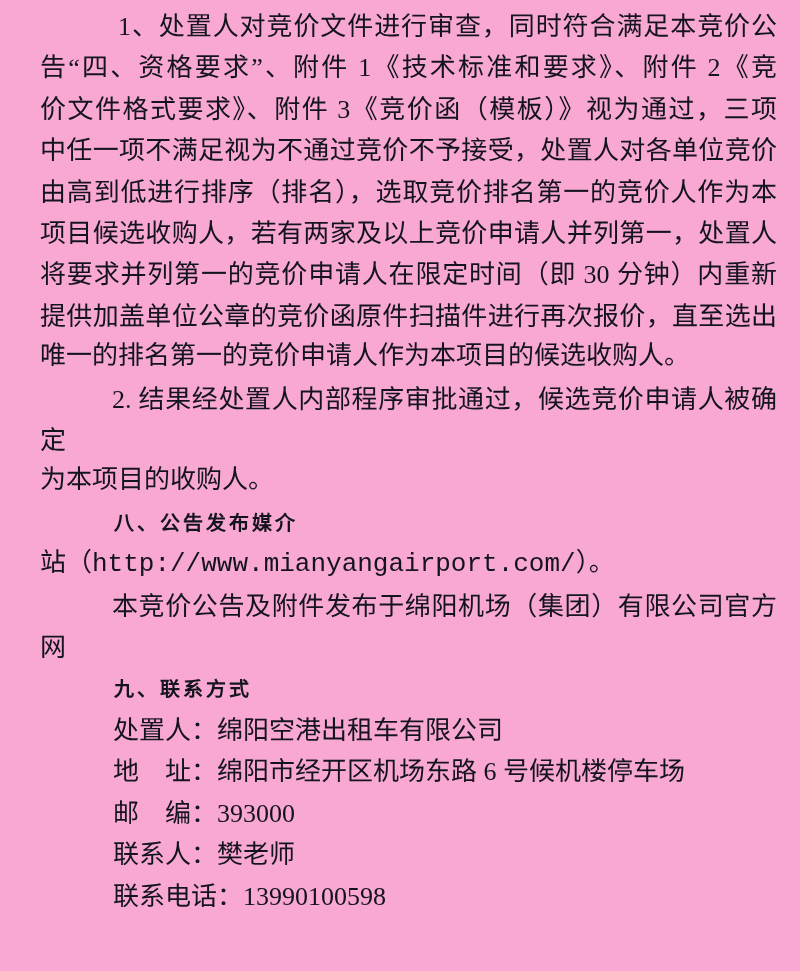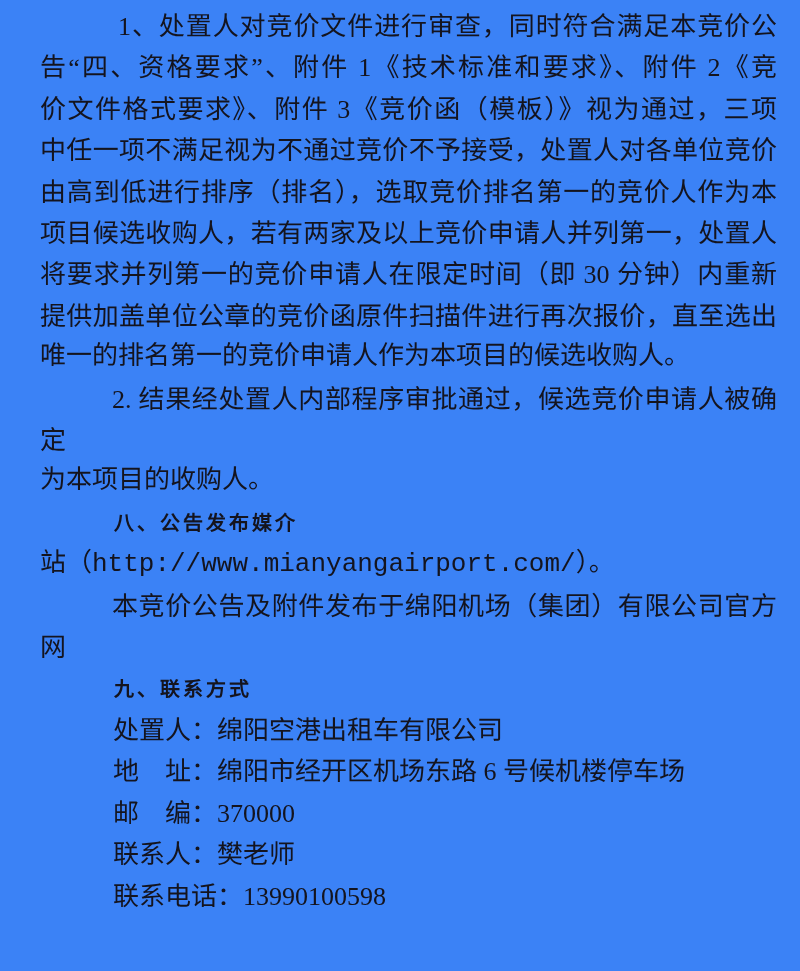--- a/index.html
+++ b/index.html
@@ -4,21 +4,21 @@
 <style>
   html, body {
     margin: 0;
     padding: 0;
     background: #ffffff;
   }
   .page {
     position: relative;
     width: 800px;
     height: 971px;
-    background: #3b82f6;
+    background: #f9a8d4;
     overflow: hidden;
     color: #14141e;
     font-family: "Liberation Serif", "DejaVu Serif", serif;
     font-size: 26px;
     line-height: 41.4px;
   }
   .content {
     padding: 6px 23px 0 40px; 
   }
   
@@ -74,19 +74,19 @@
     <div class="heading">八、公告发布媒介</div>
     <div class="para">
       <div class="line last">站（http://www.mianyangairport.com/）。</div>
       <div class="line ind-std">本竞价公告及附件发布于绵阳机场（集团）有限公司官方网</div>
     </div>
 
     <div class="heading">九、联系方式</div>
     <div class="para">
       <div class="contact-line">处置人：绵阳空港出租车有限公司</div>
       <div class="contact-line">地　址：绵阳市经开区机场东路 6 号候机楼停车场</div>
-      <div class="contact-line">邮　编：370000</div>
+      <div class="contact-line">邮　编：393000</div>
       <div class="contact-line">联系人：樊老师</div>
       <div class="contact-line">联系电话：13990100598</div>
     </div>
 
   </div>
 </div>
 
 </body></html>

